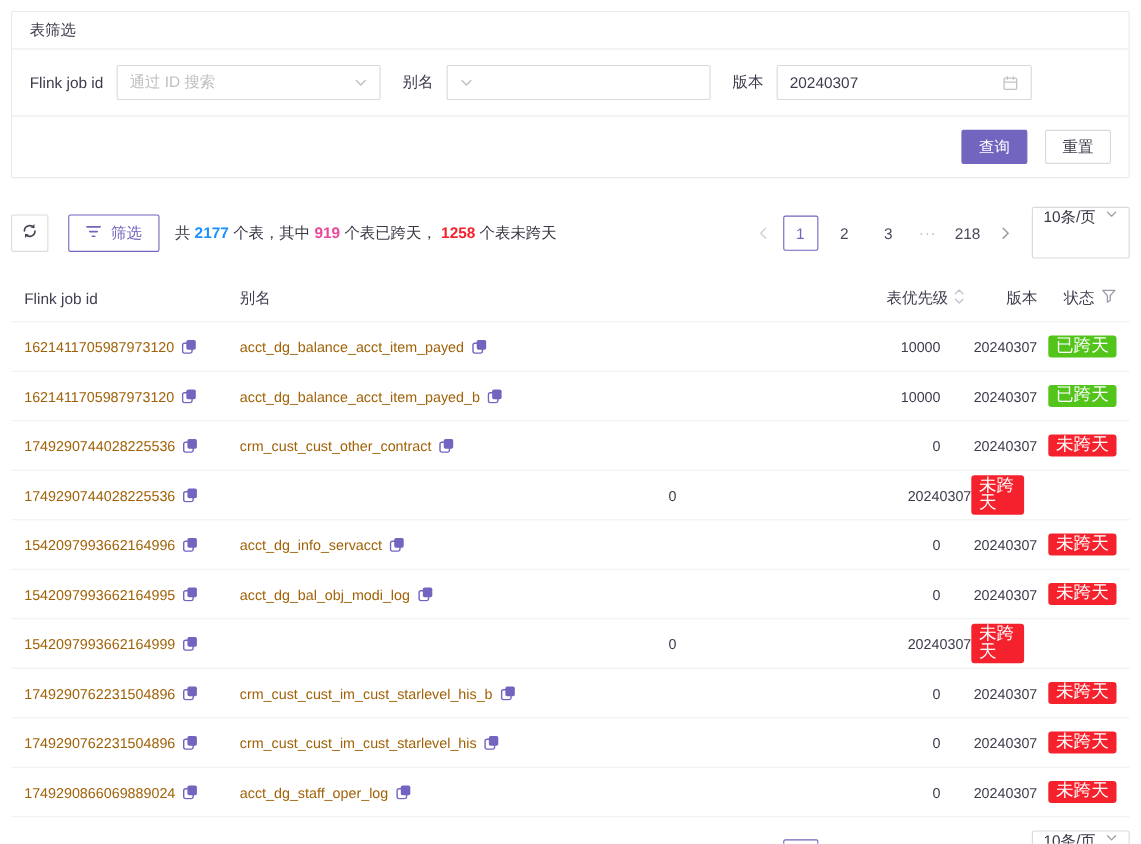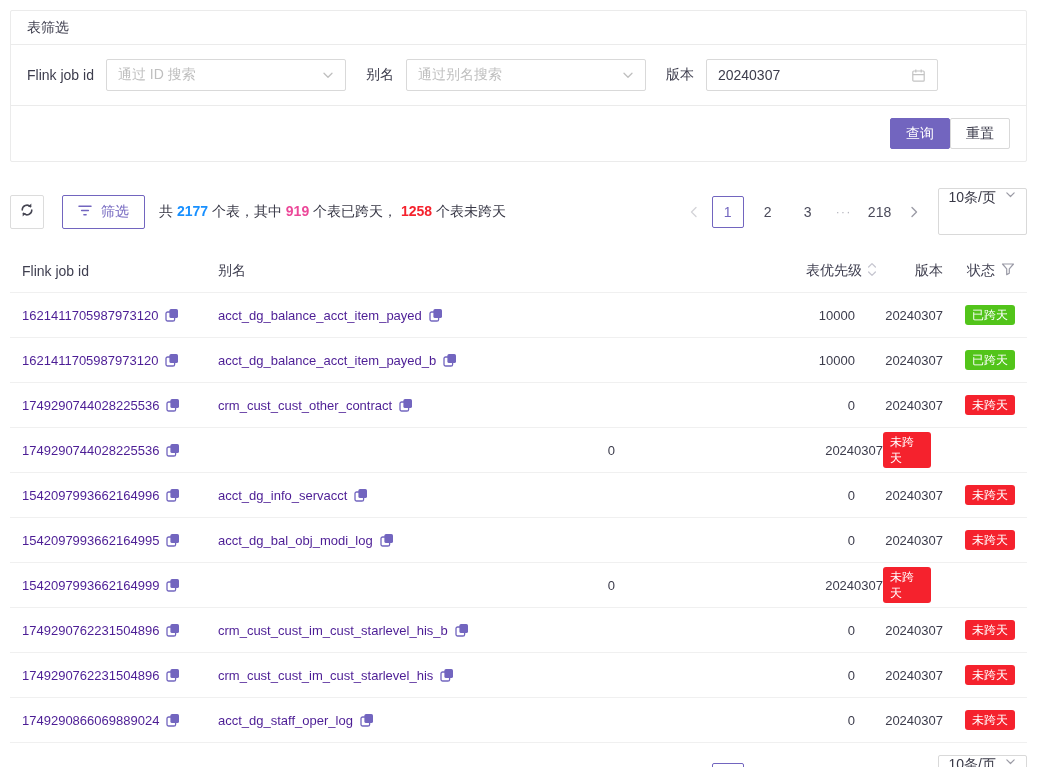--- a/index.html
+++ b/index.html
@@ -12,21 +12,21 @@
   .fc-form { display:flex; align-items:center; padding:14px 16px; border-bottom:1px solid #ebebeb; }
   .fc-label { margin-right:12px; color:#3c3c4c; white-space:nowrap; }
   .fc-label.gap { margin-left:20px; }
   .select-box, .date-box { height:32px; border:1px solid #d9d9d9; border-radius:2px; background:#fff;
     display:flex; align-items:center; padding:0 11px; }
   .select-box { width:240px; }
   .date-box { width:232px; }
   .placeholder { color:#bfbfbf; flex:1; font-size:14px; }
   .value-text { color:#3c3c4c; flex:1; font-size:14px; }
   .suffix-icon { display:flex; align-items:center; }
-  .fc-actions { display:flex; justify-content:flex-end; padding:12px 16px; }
+  .fc-actions { display:flex; justify-content:flex-end; padding:12px 16px; gap:16px; }
   .btn { height:31px; padding:0 15px; border-radius:2px; font-size:14px; display:flex; align-items:center; cursor:pointer; }
   .btn-primary { background:#7265bf; border:1px solid #7265bf; color:#fff; }
   .btn-default { background:#fff; border:1px solid #d9d9d9; color:#3c3c4c; }
 
   
   .toolbar { margin:26px 10px 0; display:flex; align-items:center; }
   .icon-btn { width:34px; height:34px; border:1px solid #dcdcdc; border-radius:2px; background:#fff;
     display:flex; align-items:center; justify-content:center; cursor:pointer; }
   .filter-btn { margin-left:18px; height:34px; border:1px solid #7265bf; border-radius:2px; color:#7265bf;
     background:#fff; display:flex; align-items:center; gap:9px; padding:0 15px; font-size:14px; cursor:pointer; }
@@ -53,23 +53,23 @@
   .tr, .thead { display:grid; grid-template-columns:208px 1fr 240px 60px 84px; align-items:center; }
   .thead { height:44px; border-bottom:1px solid #f0f0f0; font-size:14px; color:#3f3f50; }
   .tr { height:45px; border-bottom:1px solid #f0f0f0; font-size:13px; }
   .td-id, .th-id { padding-left:12px; }
   .th-priority, .td-priority { display:flex; justify-content:flex-end; align-items:center; }
   .td-priority { padding-right:28px; color:#3c3c4c; }
   .th-priority { padding-right:6px; gap:5px; }
   .th-version, .td-version { text-align:right; color:#3c3c4c; }
   .th-status, .td-status { display:flex; justify-content:flex-end; align-items:center; padding-right:12px; }
   .th-status { gap:6px; }
-  .link { color:#4c1d95; text-decoration:none; cursor:pointer; }
+  .link { color:#a16207; text-decoration:none; cursor:pointer; }
   .copy-icon { margin-left:7px; display:inline-flex; vertical-align:-2px; cursor:pointer; }
-  .badge { font-size:12px; color:#fff; padding:2px 7px; border-radius:3px; line-height:16px; }
+  .badge { font-size:16px; color:#fff; padding:2px 7px; border-radius:3px; line-height:16px; }
   .badge.success { background:#52c41a; }
   .badge.error { background:#f5222d; }
 
   .bottom-pagination { margin:12px 10px 0; display:flex; justify-content:flex-end; }
 </style>
 </head>
 <body>
 
 <div class="filter-card">
   <div class="fc-title">表筛选</div>
@@ -78,21 +78,20 @@
     <div class="select-box">
       <span class="placeholder">通过 ID 搜索</span>
       <span class="suffix-icon">
         <svg width="12" height="12" viewBox="0 0 12 12">
             <path d="M2 4.2l4 4 4-4" stroke="#bfbfbf" stroke-width="1.3" fill="none" stroke-linecap="round" stroke-linejoin="round"></path>
           </svg>
       </span>
     </div>
     <span class="fc-label gap">别名</span>
     <div class="select-box">
-      <span class="placeholder">通过别名搜索</span>
       <span class="suffix-icon">
         <svg width="12" height="12" viewBox="0 0 12 12">
             <path d="M2 4.2l4 4 4-4" stroke="#bfbfbf" stroke-width="1.3" fill="none" stroke-linecap="round" stroke-linejoin="round"></path>
           </svg>
       </span>
     </div>
     <span class="fc-label gap">版本</span>
     <div class="date-box">
       <span class="value-text">20240307</span>
       <span class="suffix-icon">

